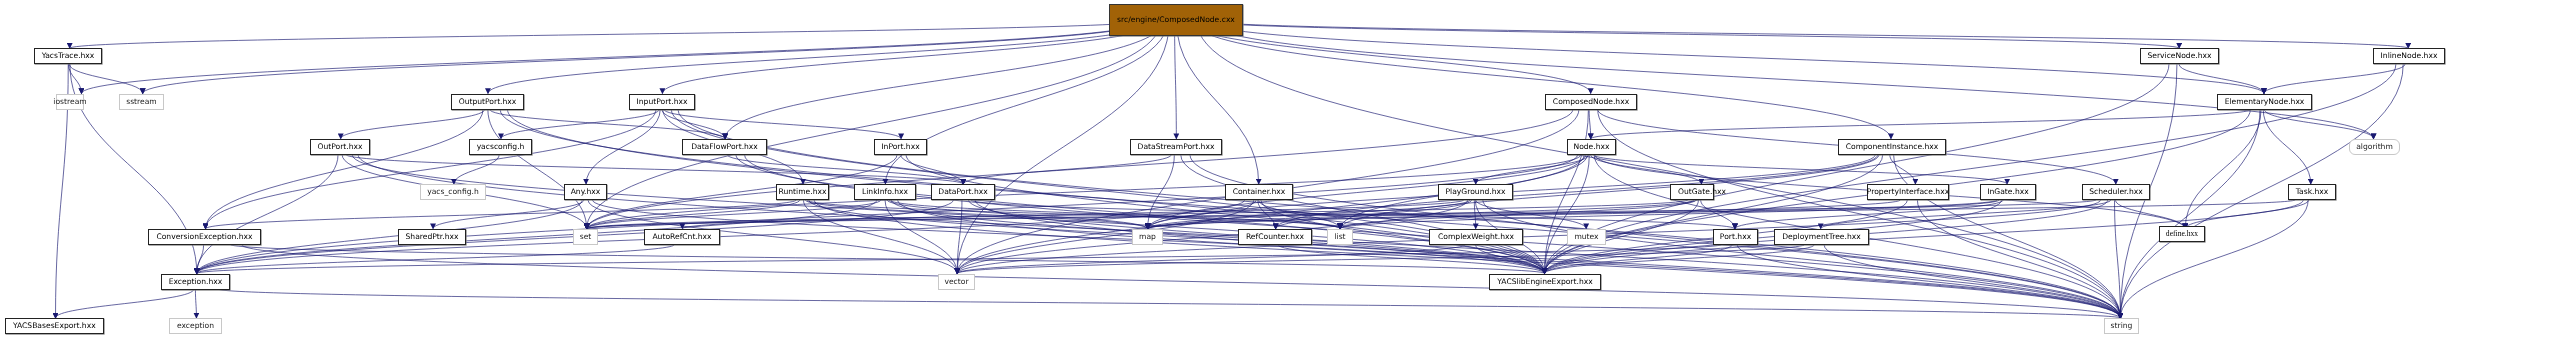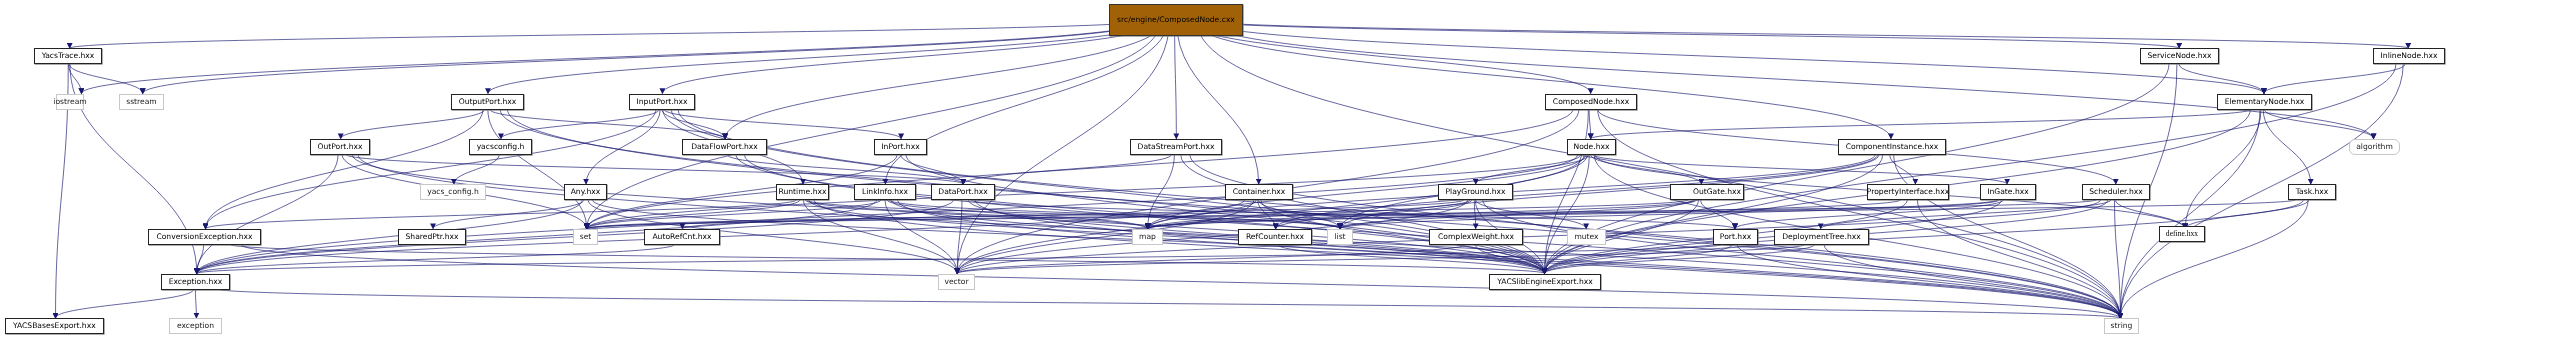--- a/index.html
+++ b/index.html
@@ -257,21 +257,21 @@
       </div>
       <div class="node local" style="left: 931px; top: 184px; width: 64px;">
         <span>DataPort.hxx</span>
       </div>
       <div class="node local" style="left: 1225px; top: 184px; width: 68px;">
         <span>Container.hxx</span>
       </div>
       <div class="node local" style="left: 1438px; top: 184px; width: 75px;">
         <span>PlayGround.hxx</span>
       </div>
-      <div class="node local" style="left: 1670px; top: 184px; width: 74px; padding-left: 20px;">
+      <div class="node local" style="left: 1670px; top: 184px; width: 44px; padding-left: 20px;">
         <span>OutGate.hxx</span>
       </div>
       <div class="node local" style="left: 1867px; top: 184px; width: 82px;">
         <span>PropertyInterface.hxx</span>
       </div>
       <div class="node local" style="left: 1980px; top: 184px; width: 56px;">
         <span>InGate.hxx</span>
       </div>
       <div class="node local" style="left: 2082px; top: 184px; width: 68px;">
         <span>Scheduler.hxx</span>

